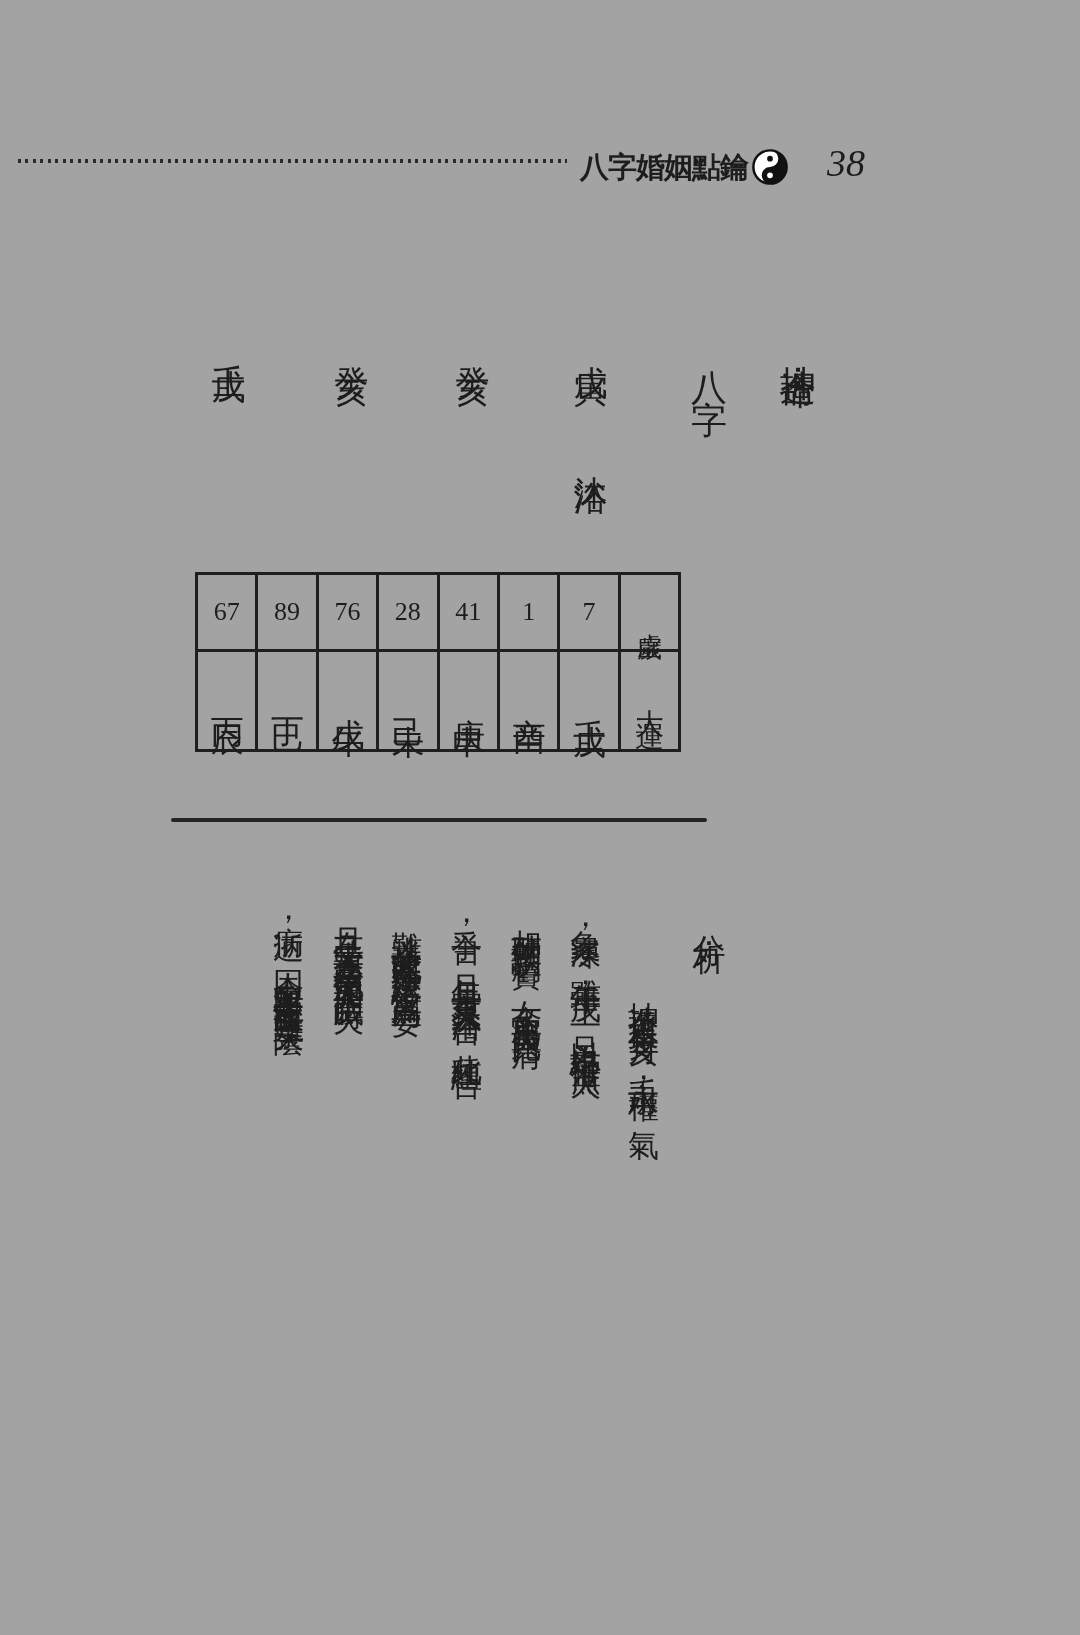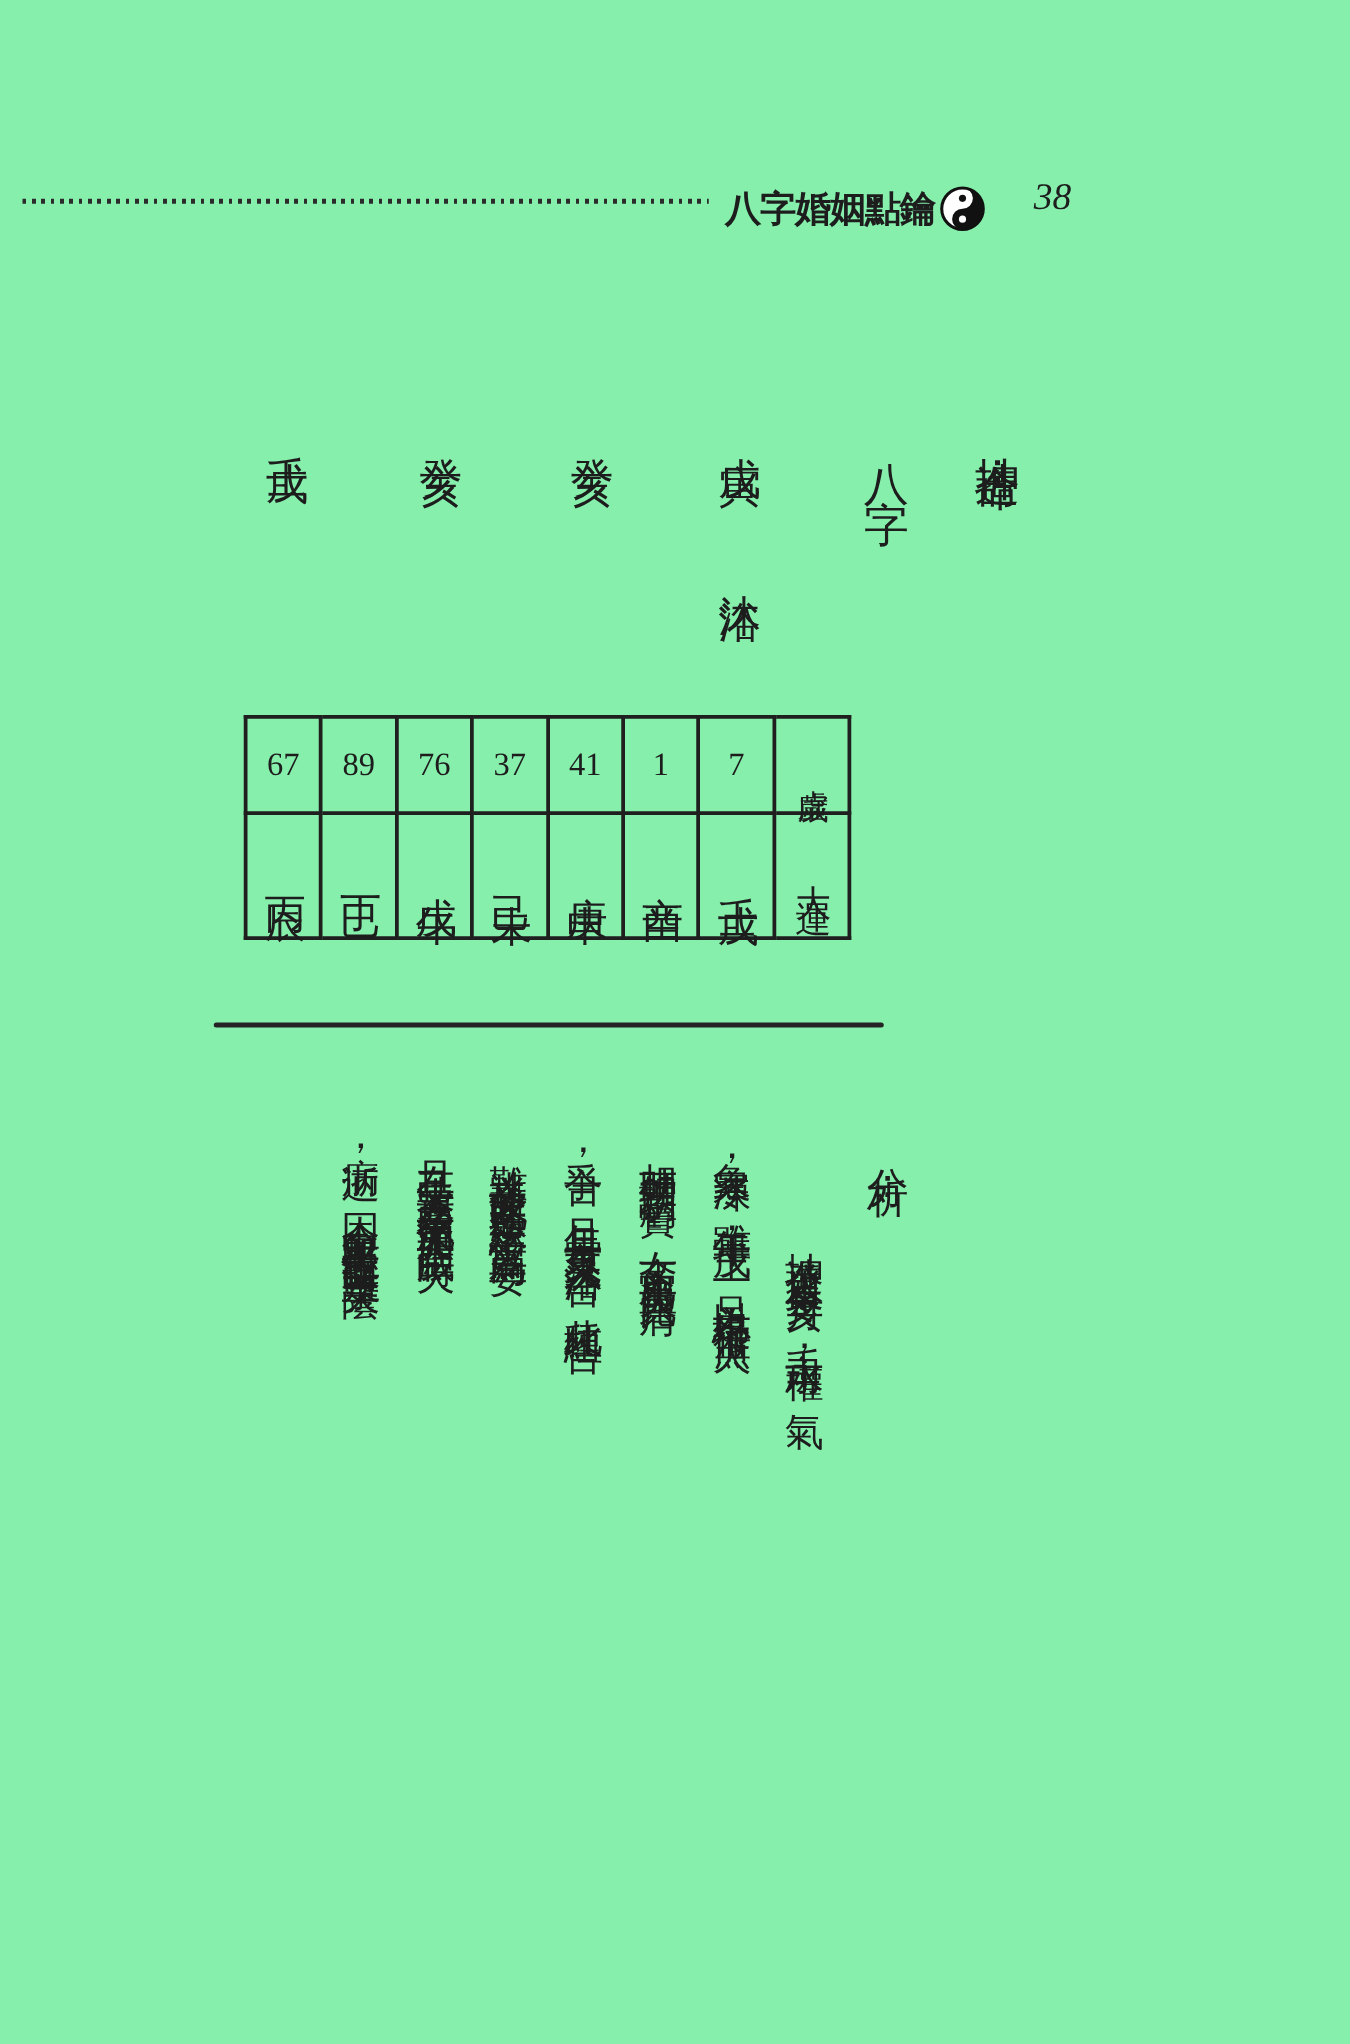--- a/index.html
+++ b/index.html
@@ -1,36 +1,36 @@
 <!DOCTYPE html>
 <html><head>
 <meta charset="utf-8">
 <style>
   html,body{margin:0;padding:0;}
   .page{
     position:relative;
     width:1080px;height:1635px;
-    background:#86efac;
+    background:#a3a3a3;
     font-family:"Liberation Serif","DejaVu Serif",serif;
     color:#1d1d1d;
     overflow:hidden;
   }
   
   .dotted-line{
     position:absolute;left:18px;top:159px;width:549px;height:4px;
     background:repeating-linear-gradient(to right,#2b2b2b 0 3px,transparent 3px 7.5px);
   }
   .header-title{
     position:absolute;left:580px;top:148px;
     font-size:29px;font-weight:600;letter-spacing:-1px;white-space:nowrap;
   }
   .yinyang{position:absolute;left:751px;top:148px;width:38px;height:38px;}
   .page-number{
     position:absolute;left:827px;top:141px;
-    font-size:30px;font-style:italic;font-weight:500;
+    font-size:38px;font-style:italic;font-weight:500;
   }
   
   .vcol{
     position:absolute;
     writing-mode:vertical-rl;
     text-orientation:upright;
     line-height:1;
     white-space:nowrap;
     color:#1d1d1d;
   }
@@ -101,21 +101,21 @@
   <div class="vcol pillar pillar-1">癸亥</div>
   <div class="vcol pillar pillar-2">癸亥</div>
   <div class="vcol pillar pillar-3">壬戌</div>
 
   <table class="luck-table">
     <tbody>
         <tr class="age-row">
       <td><span class="age-num">67</span></td>
       <td><span class="age-num">89</span></td>
       <td><span class="age-num">76</span></td>
-      <td><span class="age-num">37</span></td>
+      <td><span class="age-num">28</span></td>
       <td><span class="age-num">41</span></td>
       <td><span class="age-num">1</span></td>
       <td><span class="age-num">7</span></td>
       <td><span class="vcell age-head">虛歲</span></td>
     </tr>
     <tr class="pillar-row">
       <td><span class="vcell pillar-cell">丙辰</span></td>
       <td><span class="vcell pillar-cell">丁巳</span></td>
       <td><span class="vcell pillar-cell">戊午</span></td>
       <td><span class="vcell pillar-cell">己未</span></td>

